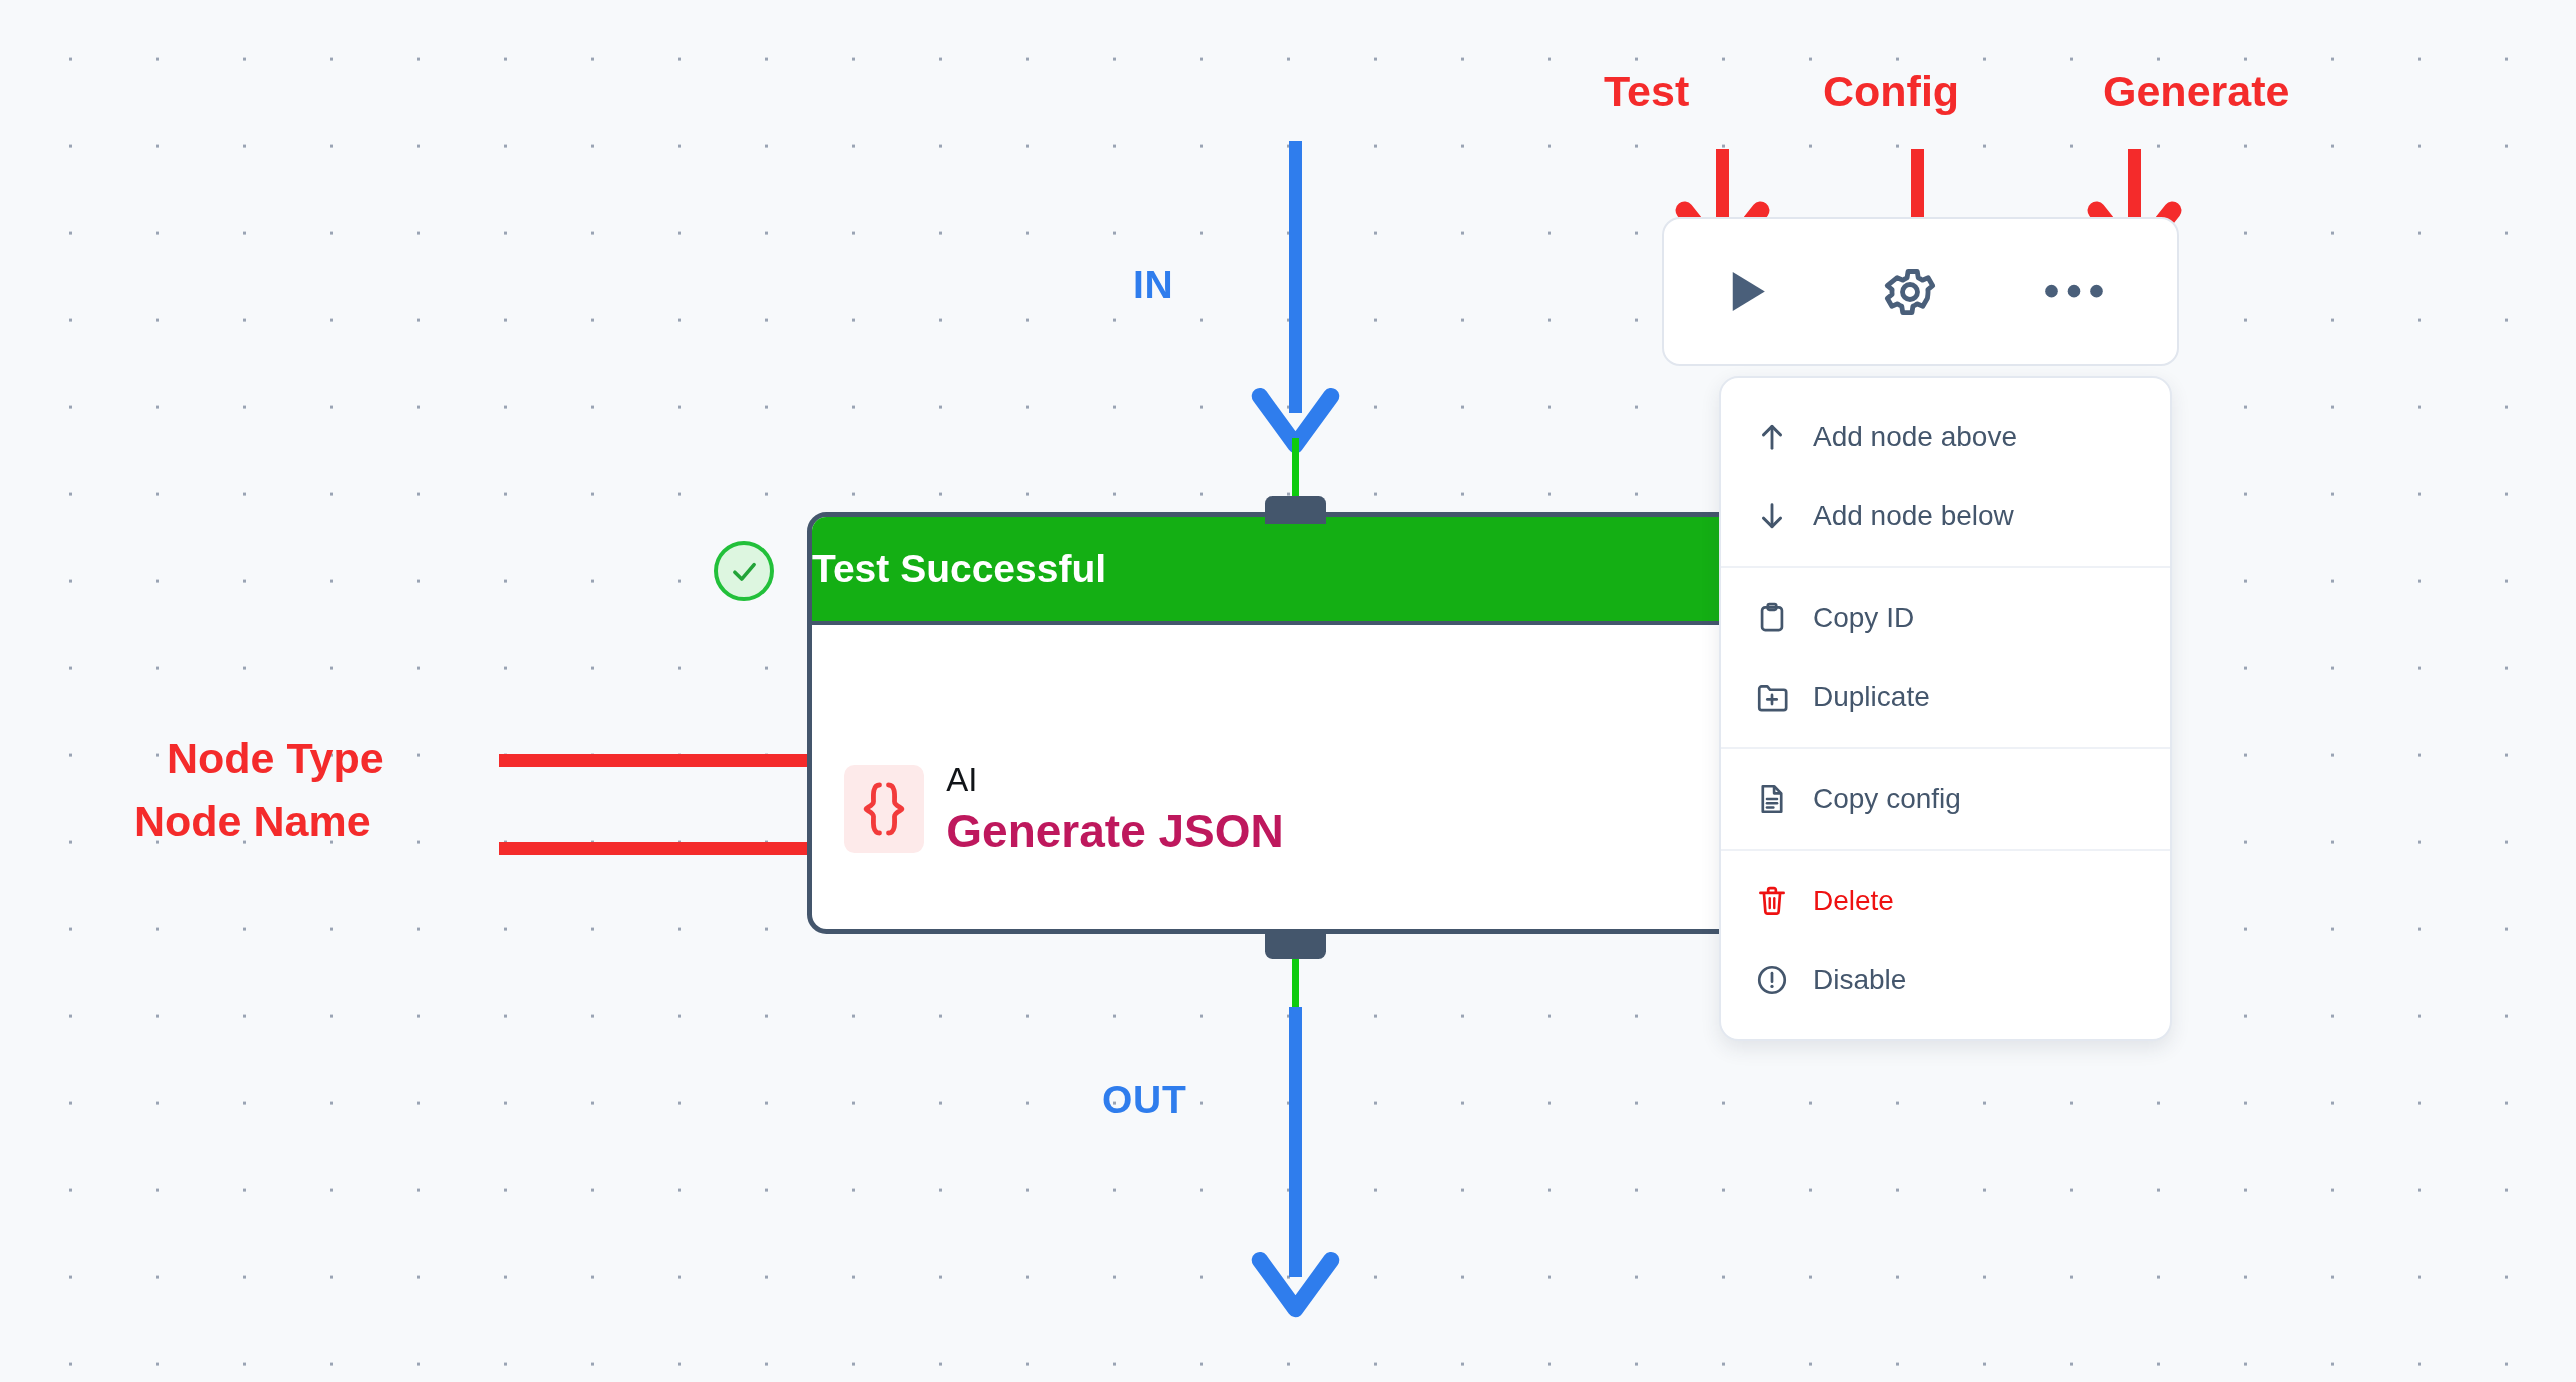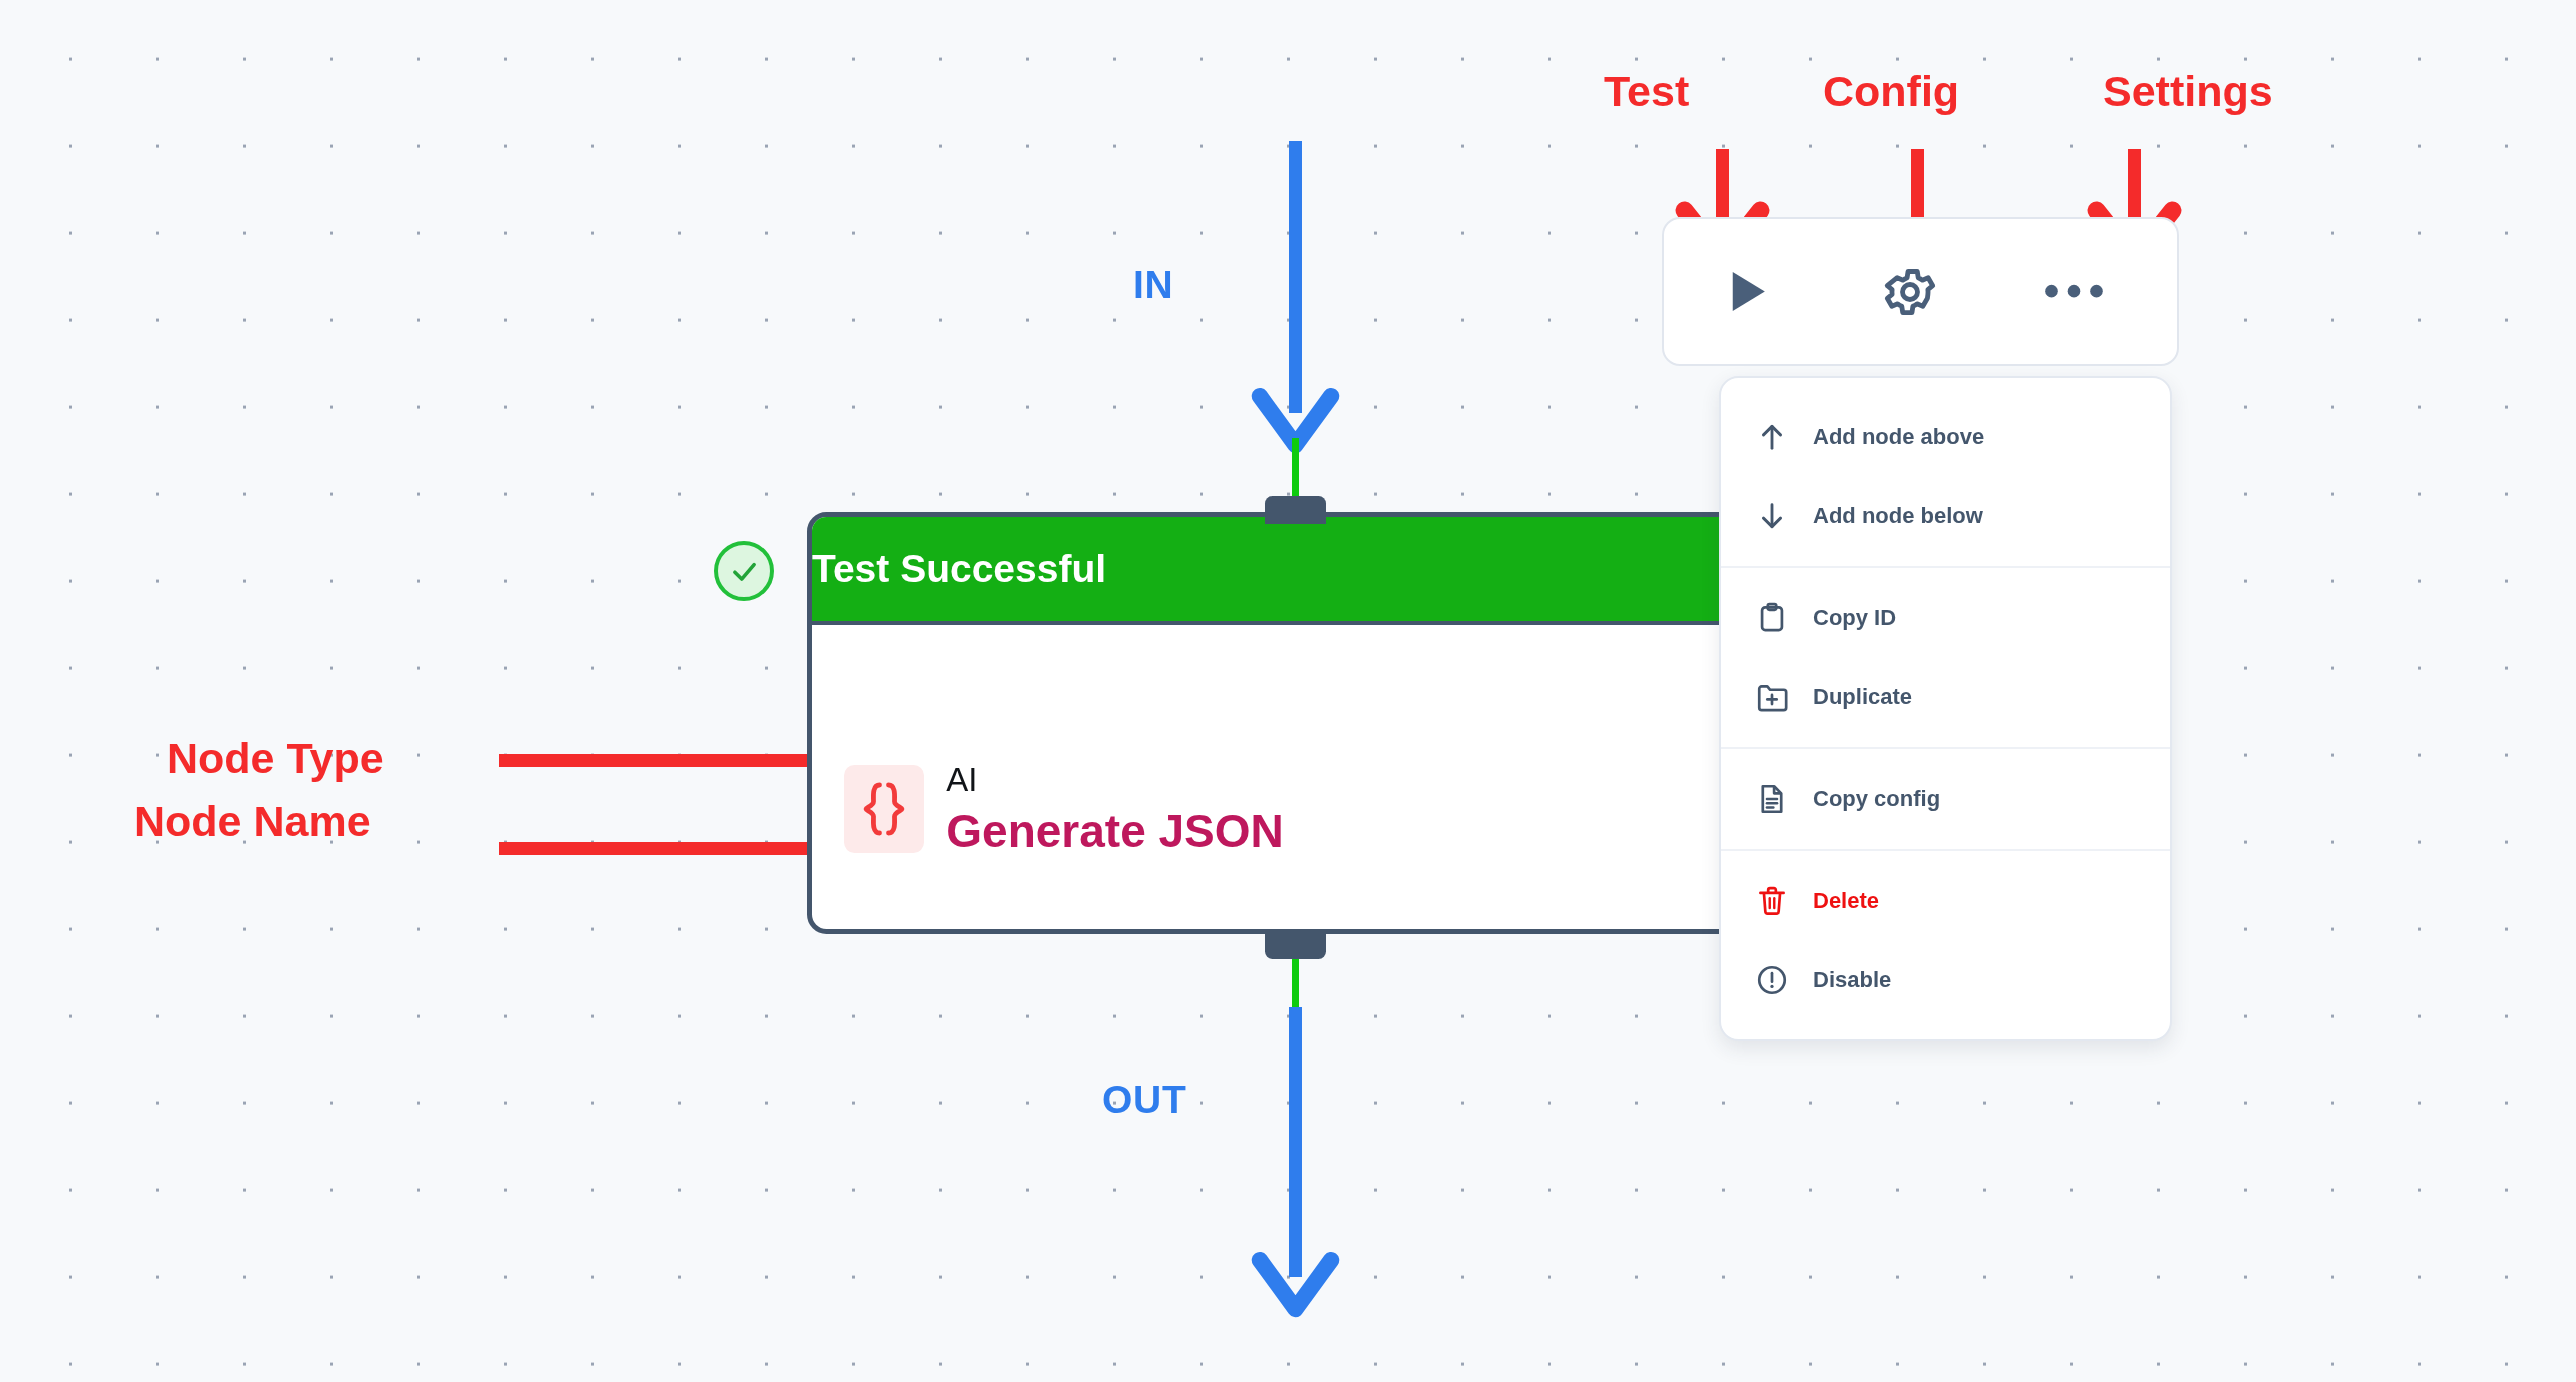--- a/index.html
+++ b/index.html
@@ -179,24 +179,23 @@
   }
   .menu-item .mi-icon {
     width: 40px;
     flex: 0 0 40px;
     display: flex;
     align-items: center;
     justify-content: center;
     margin-right: 21px;
   }
   .menu-item .mi-label {
-    font-size: 22px;
+    font-size: 28px;
     color: #44566c;
     white-space: nowrap;
-    font-weight: bold;
   }
   .menu-item.danger .mi-label { color: #ee1111; }
   .menu-sep {
     height: 2.2px;
     background: #eef1f6;
     margin: 10.4px 0;
   }
 
   
   .anno-label {
@@ -379,21 +378,21 @@
   <svg class="anno-arrow-svg" width="97" height="82" style="left:1674px; top:200px;" viewBox="0 0 130 110">
     <polyline points="14,14 65,78 116,14" fill="none" stroke="#f42b2b" stroke-width="24" stroke-linecap="round" stroke-linejoin="round"></polyline>
   </svg>
 
   <div class="anno-label" style="left:1823px; top:67px;">Config</div>
   <div class="anno-line-v" style="left:1911px; top:149px; height:115px;"></div>
   <svg class="anno-arrow-svg" width="97" height="82" style="left:1869px; top:217px;" viewBox="0 0 130 110">
     <polyline points="14,14 65,78 116,14" fill="none" stroke="#f42b2b" stroke-width="24" stroke-linecap="round" stroke-linejoin="round"></polyline>
   </svg>
 
-  <div class="anno-label" style="left:2103px; top:67px;">Settings</div>
+  <div class="anno-label" style="left:2103px; top:67px;">Generate</div>
   <div class="anno-line-v" style="left:2128px; top:149px; height:97px;"></div>
   <svg class="anno-arrow-svg" width="97" height="82" style="left:2086px; top:200px;" viewBox="0 0 130 110">
     <polyline points="14,14 65,78 116,14" fill="none" stroke="#f42b2b" stroke-width="24" stroke-linecap="round" stroke-linejoin="round"></polyline>
   </svg>
 
   <div class="anno-label" style="left:167px; top:734px;">Node Type</div>
   <div class="anno-line-h" style="left:499px; top:754px; width:486px;"></div>
   <svg class="anno-arrow-svg" width="82" height="97" style="left:947px; top:713px;" viewBox="0 0 110 130">
     <polyline points="14,14 78,65 14,116" fill="none" stroke="#f42b2b" stroke-width="24" stroke-linecap="round" stroke-linejoin="round"></polyline>
   </svg>

